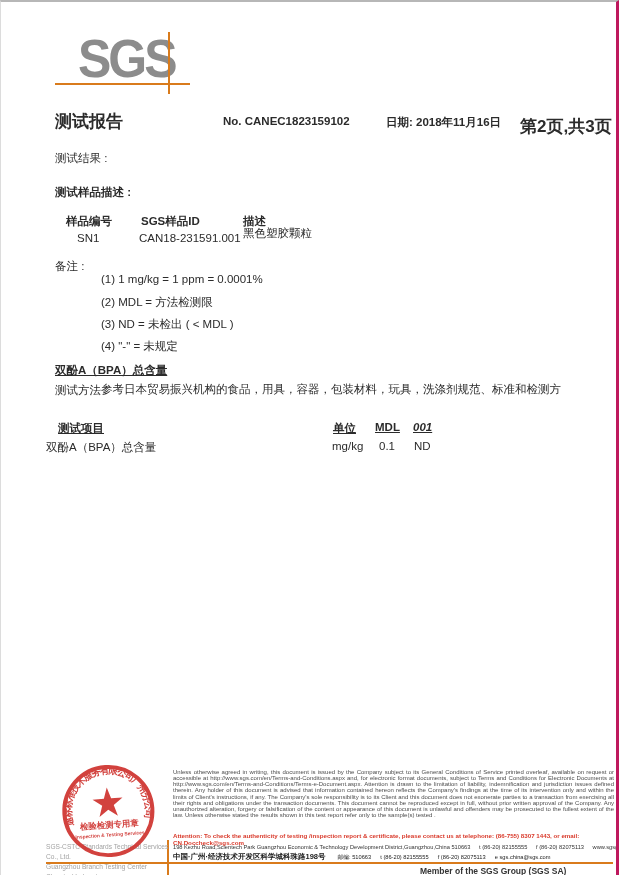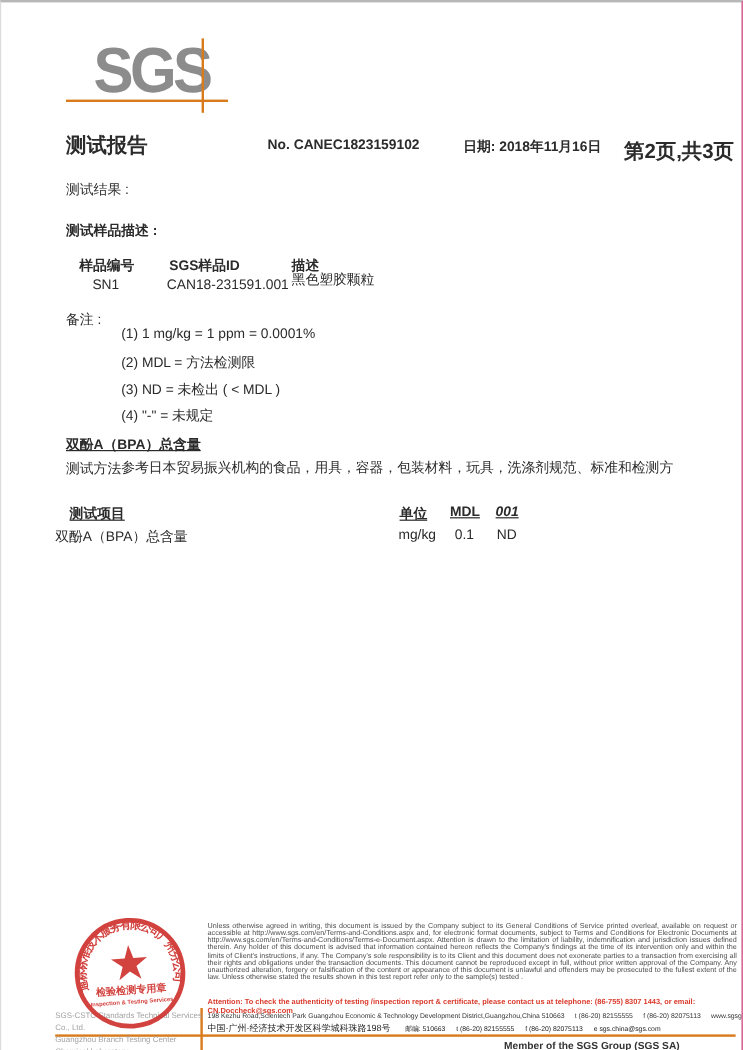--- a/index.html
+++ b/index.html
@@ -1,19 +1,19 @@
 <!DOCTYPE html>
 <html><head>
 <meta charset="utf-8">
 <style>
   * { margin:0; padding:0; box-sizing:border-box; }
   body { background:#fff; font-family:"Liberation Sans","DejaVu Sans",sans-serif; }
   .page {
     position:relative; width:619px; height:875px; background:#ffffff;
-    border-top:2px solid #b7b7b7; border-left:1px solid #dcdcdc; border-right:1px solid #be185d;
+    border-top:2px solid #b7b7b7; border-left:1px solid #dcdcdc; border-right:3px solid #be185d;
     color:#2b2b2b; overflow:hidden;
   }
   .abs { position:absolute; }
   
   .logo-text { left:77px; top:30px; font-size:50px; font-weight:bold; color:#8c8c8c;
     letter-spacing:-3px; transform:scaleY(1.06); transform-origin:top left; line-height:1; }
   .logo-hline { left:54px; top:81px; width:135px; height:2px; background:#d97b1c; }
   .logo-vline { left:167px; top:30px; width:2px; height:62px; background:#d97b1c; }
   
   .doc-title { left:54px; top:108px; font-size:17px; font-weight:bold; }
@@ -49,21 +49,21 @@
   .rtd3 { left:378px; top:438px; }
   .rtd4 { left:413px; top:438px; }
   
   .disclaimer { left:172px; top:767px; width:441px; font-size:6px; line-height:6.15px;
     color:#4d4d4d; text-align:justify; }
   .attention { left:172px; top:831px; width:441px; font-size:6.2px; line-height:6.6px;
     color:#d93a2b; font-weight:bold; }
   .addr-en { left:172px; top:842px; width:445px; font-size:5.7px; color:#333; white-space:nowrap; }
   .addr-en span { margin-right:7px; }
   .addr-cn { left:172px; top:850px; width:445px; font-size:7.5px; color:#222; white-space:nowrap; }
-  .addr-cn .cn { font-weight:normal; margin-right:10px; }
+  .addr-cn .cn { font-weight:bold; margin-right:10px; }
   .addr-cn .sm { font-size:5.7px; margin-right:7px; font-weight:normal; }
   .foot-vline { left:166px; top:838px; width:2px; height:37px; background:#d97b1c; }
   .foot-hline { left:45px; top:860px; width:567px; height:2px; background:#d97b1c; }
   .company { left:45px; top:840px; width:125px; font-size:6.6px; line-height:10px;
     color:#a3a3a3; z-index:1; }
   .member { left:419px; top:864px; font-size:8.5px; font-weight:bold; color:#333; }
   .stamp { left:56px; top:762px; width:103px; height:98px; z-index:2; opacity:0.93;
     transform:rotate(-4deg); }
 </style>
 </head>

